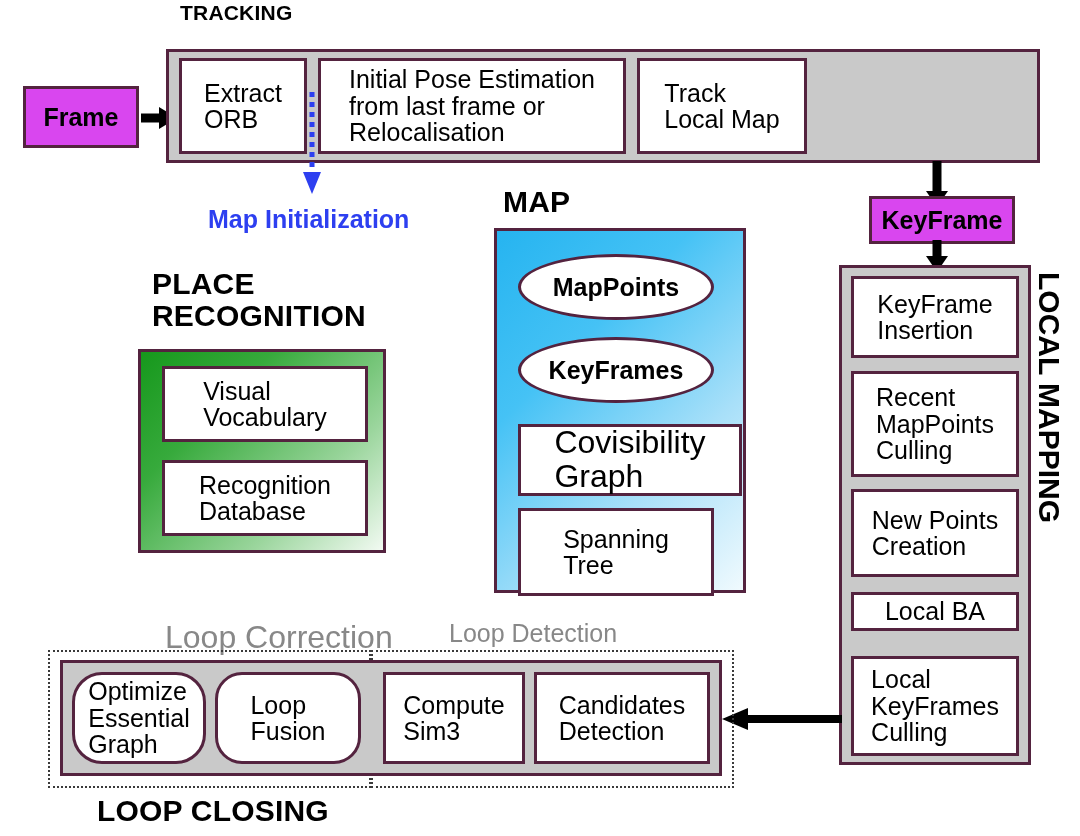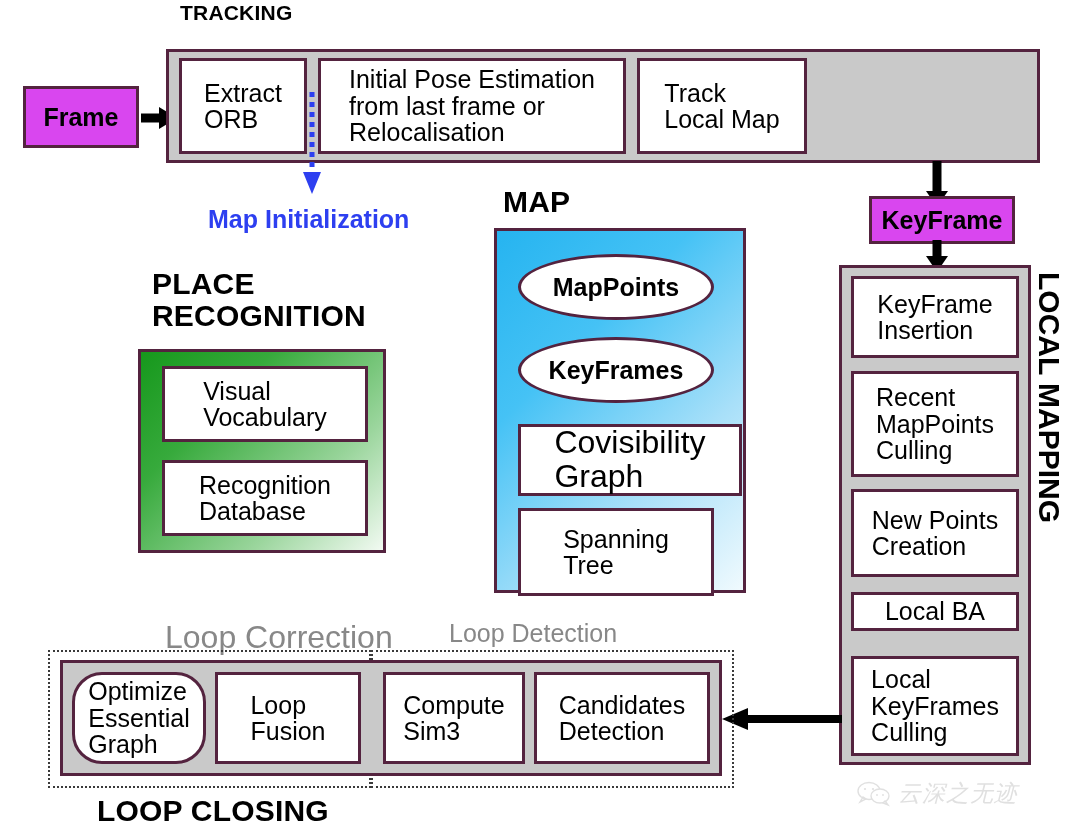--- a/index.html
+++ b/index.html
@@ -238,38 +238,25 @@
 
   <div class="abs dashed-group" style="left:48px; top:650px; width:323px; height:138px;"></div>
   <div class="abs dashed-group" style="left:371px; top:650px; width:363px; height:138px;"></div>
 
   <div class="abs thread-box" style="left:60px; top:660px; width:662px; height:116px;"></div>
 
   <div class="abs node" style="left:72px; top:672px; width:134px; height:92px; font-size:25px;border-radius:30px;">Optimize
 Essential
 Graph</div>
 
-  <div class="abs node" style="left:215px; top:672px; width:146px; height:92px; font-size:25px;">Loop
+  <div class="abs node" style="left:215px; top:672px; width:146px; height:92px; font-size:25px;border-radius:27px;">Loop
 Fusion</div>
 
   <div class="abs node" style="left:383px; top:672px; width:142px; height:92px; font-size:25px;">Compute
 Sim3</div>
 
   <div class="abs node" style="left:534px; top:672px; width:176px; height:92px; font-size:25px;">Candidates
 Detection</div>
 
   <div class="abs section-title" style="left:97px; top:795px; font-size:30px;">LOOP CLOSING</div>
 
-  <div class="abs watermark" style="left:857px; top:778px;">
-    <svg width="34" height="26" viewBox="0 0 34 26">
-      <ellipse cx="12" cy="10" rx="11" ry="8.5" fill="none" stroke="#9a9a9a" stroke-width="1.4"></ellipse>
-      <path d="M 6 16 L 3 21 L 9 18 Z" fill="none" stroke="#9a9a9a" stroke-width="1.4"></path>
-      <circle cx="8" cy="8" r="1.1" fill="#9a9a9a"></circle>
-      <circle cx="16" cy="8" r="1.1" fill="#9a9a9a"></circle>
-      <ellipse cx="23" cy="15" rx="9" ry="7" fill="#ffffff" stroke="#9a9a9a" stroke-width="1.4"></ellipse>
-      <path d="M 28 20 L 31 24 L 26 22 Z" fill="#ffffff" stroke="#9a9a9a" stroke-width="1.4"></path>
-      <circle cx="20" cy="14" r="0.9" fill="#9a9a9a"></circle>
-      <circle cx="26" cy="14" r="0.9" fill="#9a9a9a"></circle>
-    </svg>
-    <span class="watermark-text" style="font-size:23px;">云深之无迹</span>
-  </div>
 
 </div>
 
 </body></html>

